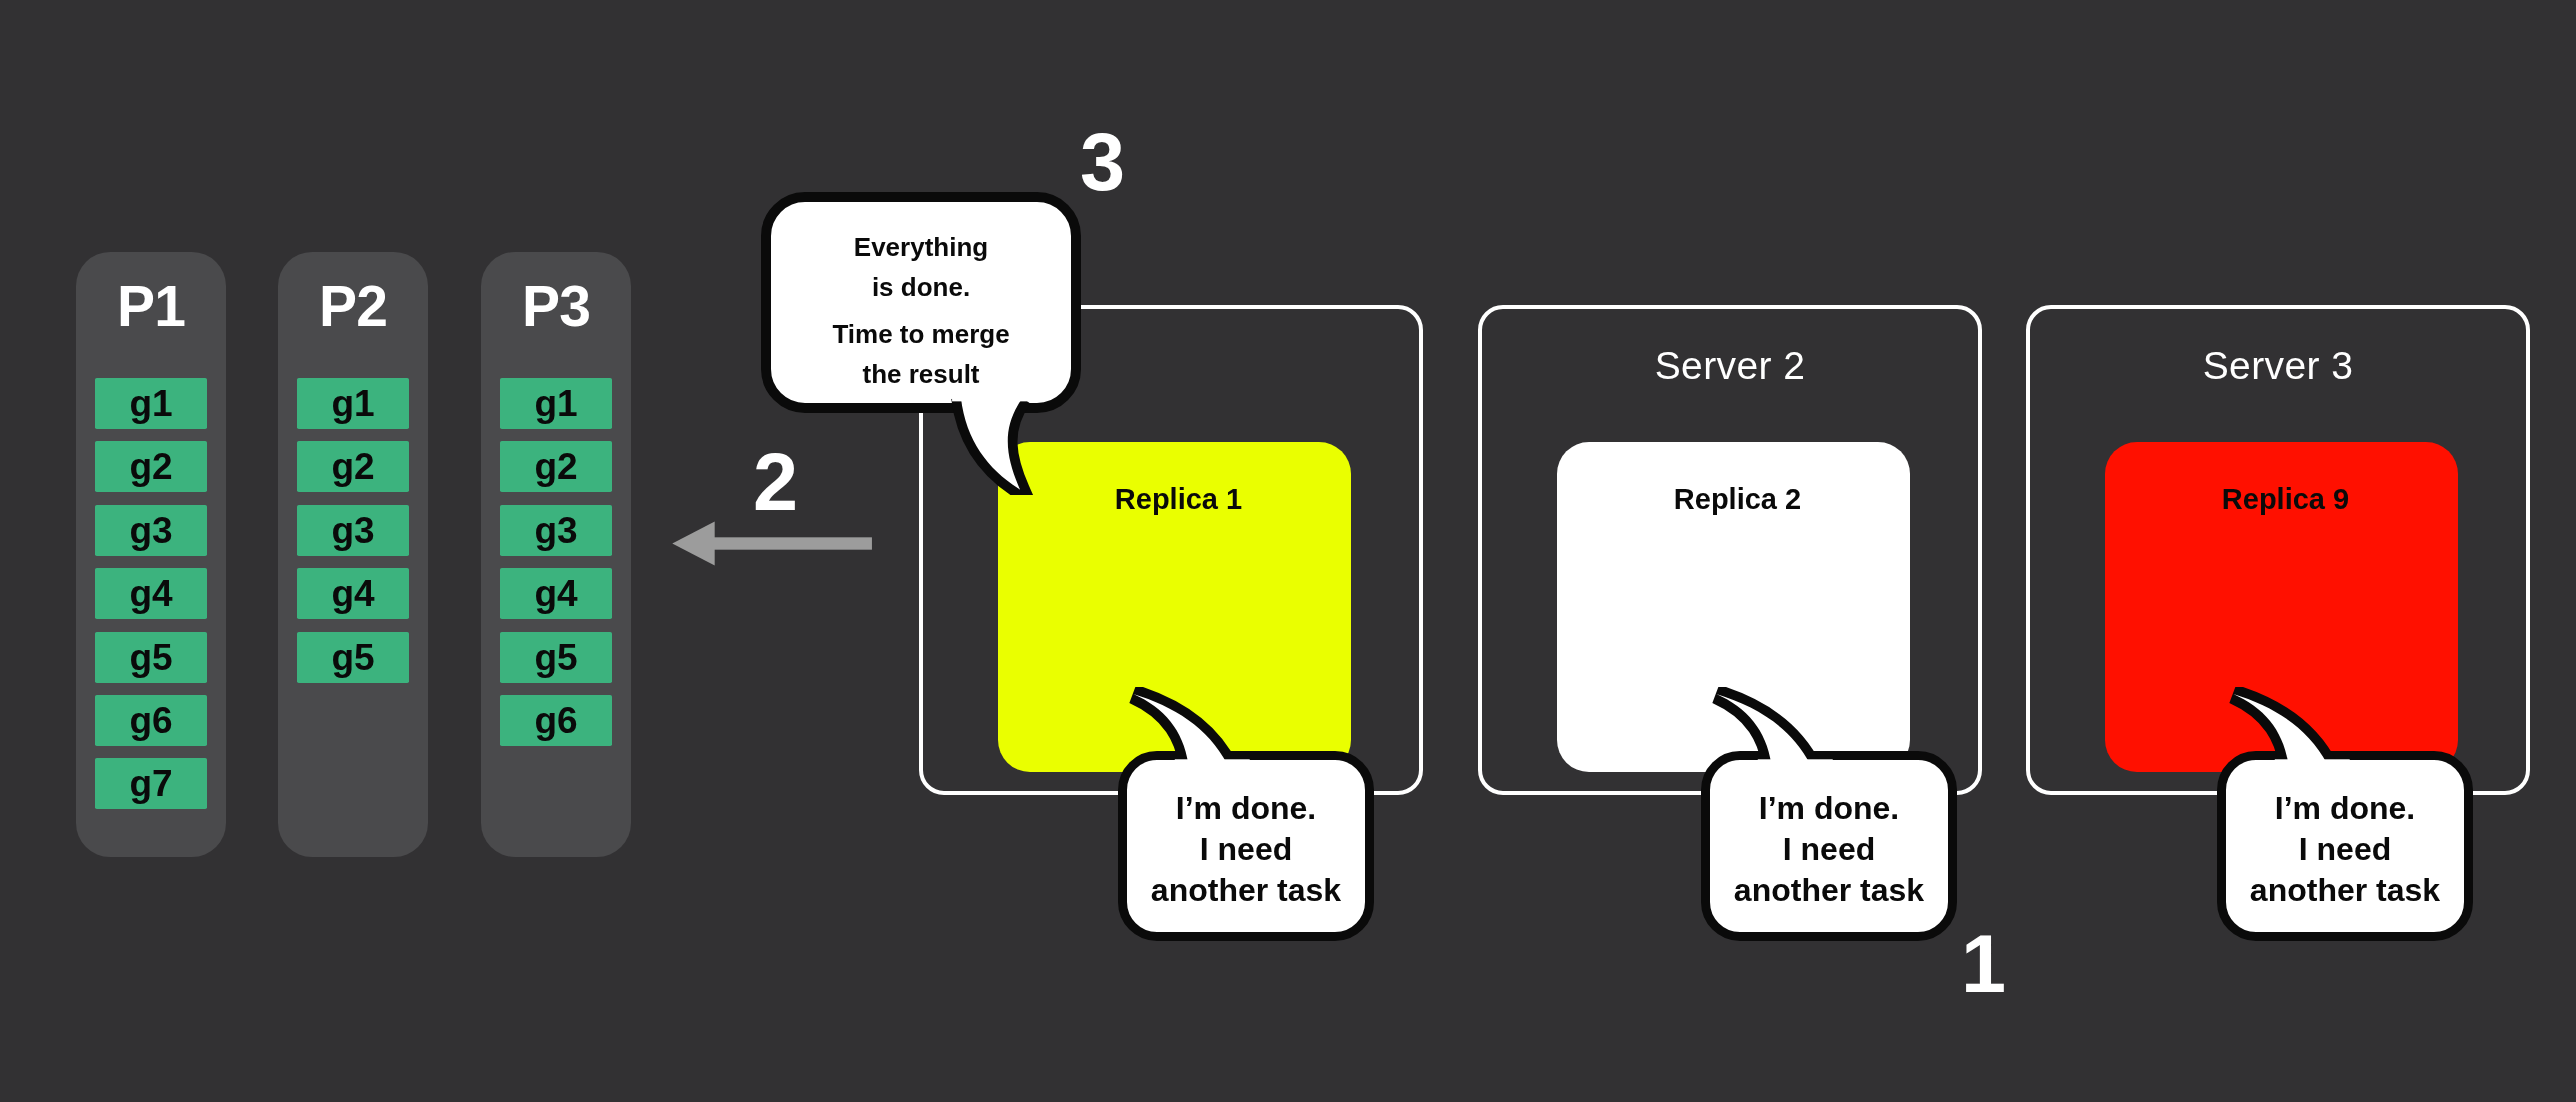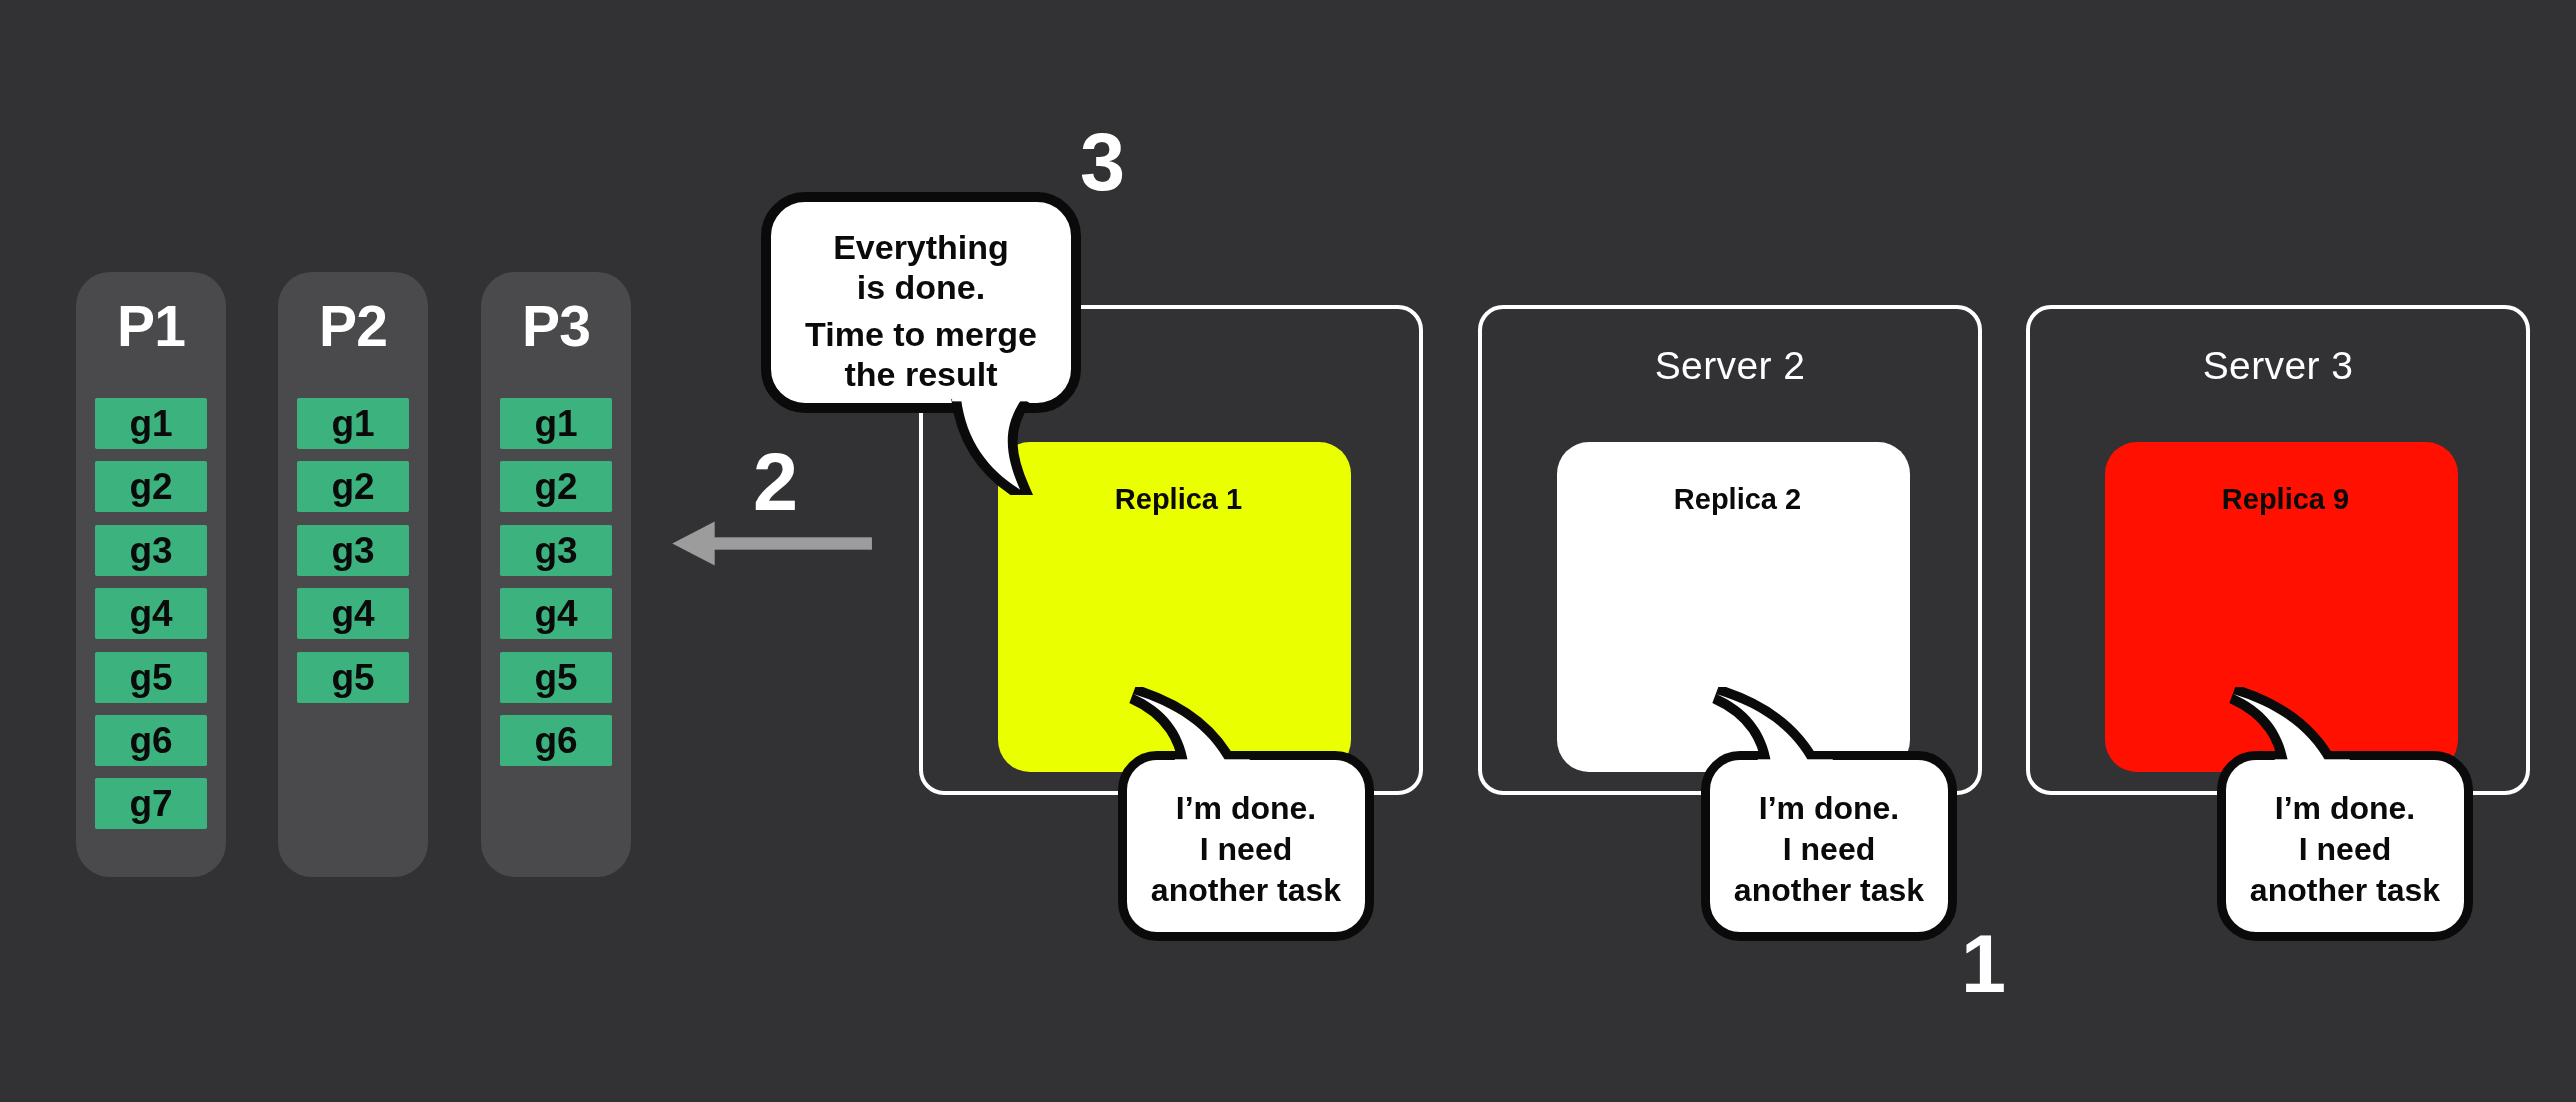--- a/index.html
+++ b/index.html
@@ -7,21 +7,21 @@
     width:2576px; height:1102px;
     background:#323133;
     font-family:"Liberation Sans","DejaVu Sans",sans-serif;
     overflow:hidden;
   }
   .canvas{position:relative; width:2576px; height:1102px; background:#323133;}
 
   
   .partition{
     position:absolute; top:252px; width:150px; height:605px;
-    background:#4A4A4C; border-radius:34px; z-index:1;margin-top:20px;
+    background:#4A4A4C; border-radius:34px; z-index:1;
   }
   .p-title{
     margin-top:21px; text-align:center;
     color:#FFFFFF; font-size:57px; font-weight:700; letter-spacing:-0.9px;
   }
   .tasks{position:absolute; top:126px; left:19.4px; right:19.4px;}
   .task{
     height:51px; margin-bottom:12.4px; border-radius:1.8px;
     background:#3CB37E; color:#0A0A0A;
     font-size:37px; font-weight:700; line-height:51px; text-align:center;
@@ -62,21 +62,21 @@
   .bubble{
     position:absolute; background:#FFFFFF; box-sizing:border-box;
     z-index:5; text-align:center; color:#0A0A0A;
   }
   .bubble .line{font-weight:700;}
   .bubble-merge{
     left:761px; top:192px; width:320px; height:221px;
     border:10.6px solid #0A0A0A; border-radius:44px;
     padding-top:25px;
   }
-  .bubble-merge .line{font-size:34px; line-height:40px;}
+  .bubble-merge .line{font-size:26px; line-height:40px;}
   .bubble-merge .line.gap{margin-bottom:7px;}
   .bubble-done{
     top:751px; width:256px; height:190px;
     border:9.7px solid #0A0A0A; border-radius:39px;
     padding-top:28px;
   }
   .bubble-done .line{font-size:32px; line-height:41px;}
   .bubble-done-1{left:1118px;}
   .bubble-done-2{left:1701px;}
   .bubble-done-3{left:2217px;}

